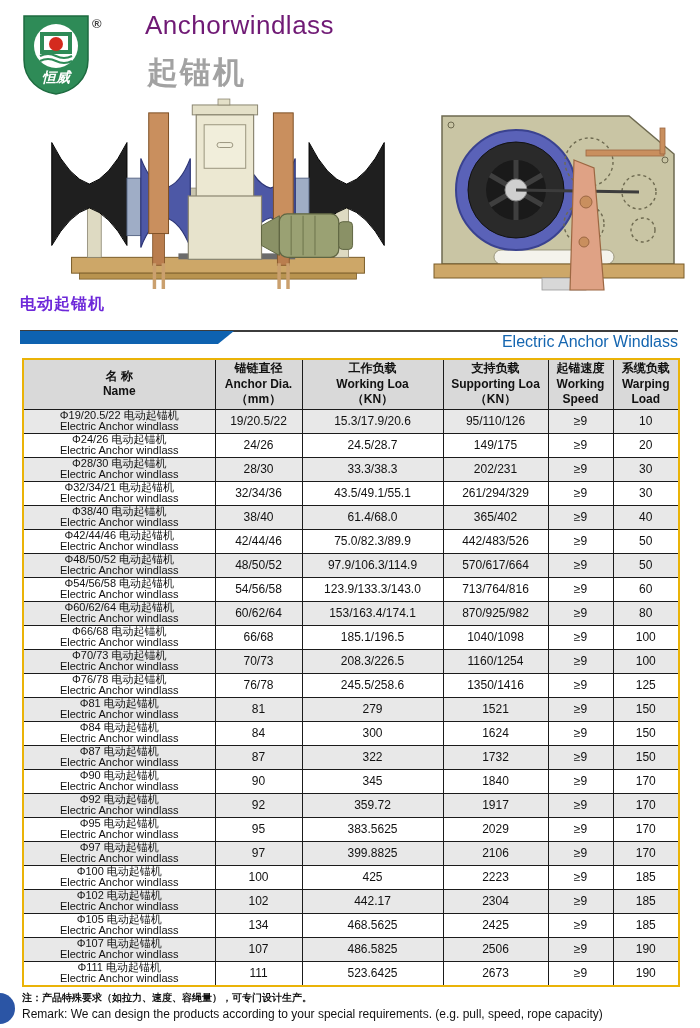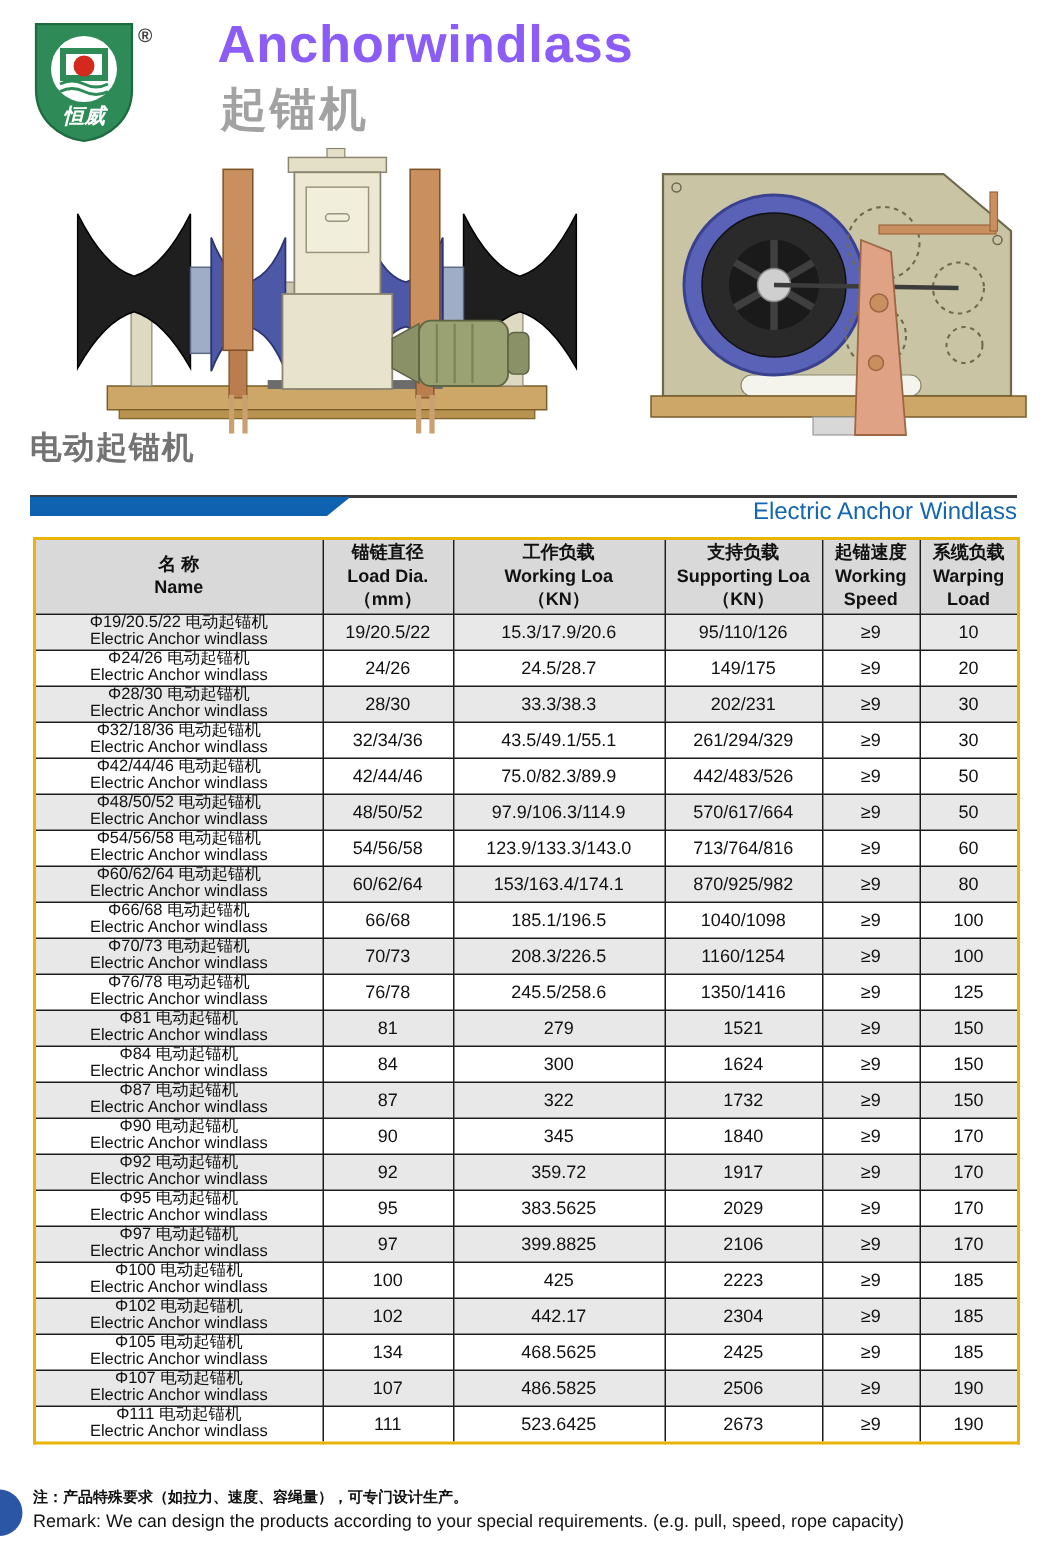--- a/index.html
+++ b/index.html
@@ -2,29 +2,29 @@
 <html><head>
 <meta charset="utf-8">
 <style>
   * { margin:0; padding:0; box-sizing:border-box; }
   body { background:#fff; font-family:"Liberation Sans", sans-serif; color:#111; }
   .page { position:relative; width:700px; height:1028px; background:#fff; overflow:hidden; margin:0 auto; }
 
   
   .logo { position:absolute; left:20px; top:14px; width:72px; height:82px; }
   .reg-mark { position:absolute; left:92px; top:16px; font-size:13px; color:#444; font-weight:bold; }
-  .title { position:absolute; left:145px; top:10px; font-size:35px; font-weight:bold; color:#8b5cf6; letter-spacing:0.5px; }
+  .title { position:absolute; left:145px; top:10px; font-size:26px; font-weight:normal; color:#701a75; letter-spacing:0.5px; }
   .subtitle { position:absolute; left:147px; top:52px; font-size:31px; font-weight:bold; color:#a2a2a2; letter-spacing:2px; }
 
   
   .img-left { position:absolute; left:30px; top:97px; }
   .img-right { position:absolute; left:424px; top:102px; }
 
   
-  .section-title { position:absolute; left:20px; top:284px; font-size:21px; font-weight:bold; color:#737373; letter-spacing:1px; }
+  .section-title { position:absolute; left:20px; top:294px; font-size:16px; font-weight:bold; color:#6d28d9; letter-spacing:1px; }
   .rule-line { position:absolute; left:20px; top:330px; width:658px; height:2px; background:#3c3c3c; }
   .rule-bar { position:absolute; left:20px; top:331px; width:214px; height:13px; background:#0e62b0;
               clip-path:polygon(0 0, 100% 0, calc(100% - 16px) 100%, 0 100%); }
   .section-en { position:absolute; left:0; top:333px; width:678px; text-align:right; font-size:16px; font-weight:500; color:#1566b0; }
 
   
   .spec-table { position:absolute; left:22px; top:358px; border-collapse:collapse; table-layout:fixed; width:656px; border:2px solid #eab308; }
   .spec-table th, .spec-table td { border:1px solid #1b1b1b; text-align:center; vertical-align:middle; padding:0; overflow:hidden; }
   .spec-table thead th { background:#d9d9d9; height:50px; font-size:12px; line-height:1.28; font-weight:600; }
   .spec-table tbody td { height:24px; font-size:12px; }
@@ -157,21 +157,21 @@
     </colgroup>
     <thead>
       <tr>
         <th>
           <div>名 称</div>
           <div>Name</div>
           <div></div>
         </th>
         <th>
           <div>锚链直径</div>
-          <div>Load Dia.</div>
+          <div>Anchor Dia.</div>
           <div>（mm）</div>
         </th>
         <th>
           <div>工作负载</div>
           <div>Working Loa</div>
           <div>（KN）</div>
         </th>
         <th>
           <div>支持负载</div>
           <div>Supporting Loa</div>
@@ -218,29 +218,40 @@
         <div class="name-en">Electric Anchor windlass</div>
       </td>
       <td>28/30</td>
       <td>33.3/38.3</td>
       <td>202/231</td>
       <td>≥9</td>
       <td>30</td>
     </tr>
         <tr class="plain">
       <td>
-        <div class="name-zh">Φ32/18/36 电动起锚机</div>
+        <div class="name-zh">Φ32/34/21 电动起锚机</div>
         <div class="name-en">Electric Anchor windlass</div>
       </td>
       <td>32/34/36</td>
       <td>43.5/49.1/55.1</td>
       <td>261/294/329</td>
       <td>≥9</td>
       <td>30</td>
     </tr>
+        <tr class="shade">
+      <td>
+        <div class="name-zh">Φ38/40 电动起锚机</div>
+        <div class="name-en">Electric Anchor windlass</div>
+      </td>
+      <td>38/40</td>
+      <td>61.4/68.0</td>
+      <td>365/402</td>
+      <td>≥9</td>
+      <td>40</td>
+    </tr>
         <tr class="plain">
       <td>
         <div class="name-zh">Φ42/44/46 电动起锚机</div>
         <div class="name-en">Electric Anchor windlass</div>
       </td>
       <td>42/44/46</td>
       <td>75.0/82.3/89.9</td>
       <td>442/483/526</td>
       <td>≥9</td>
       <td>50</td>

